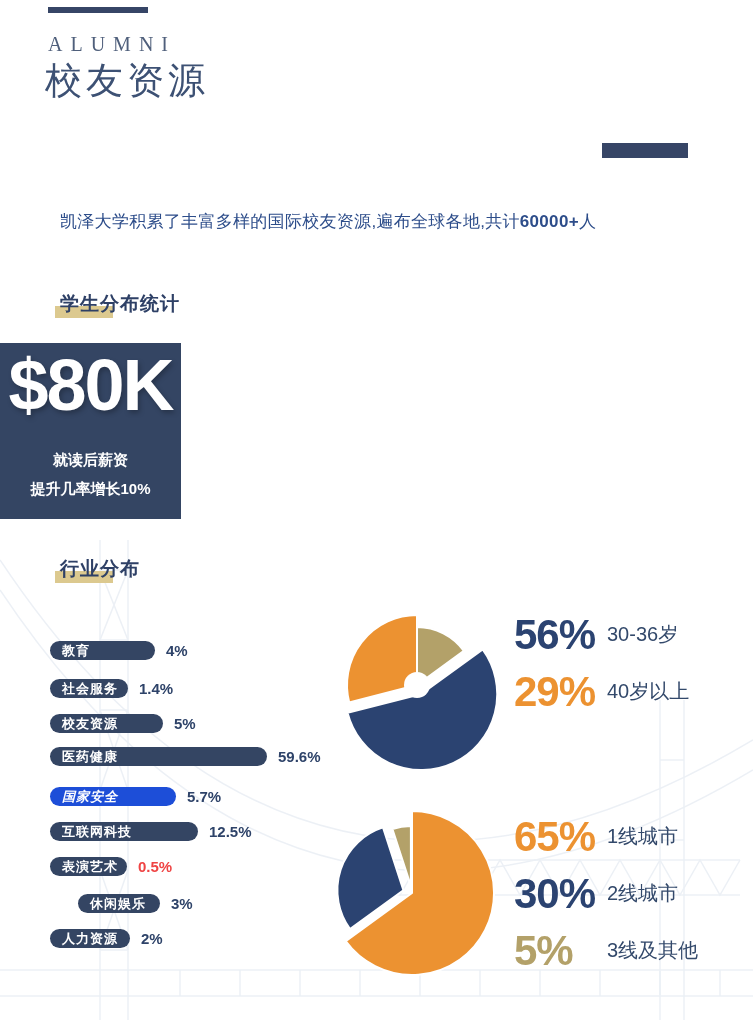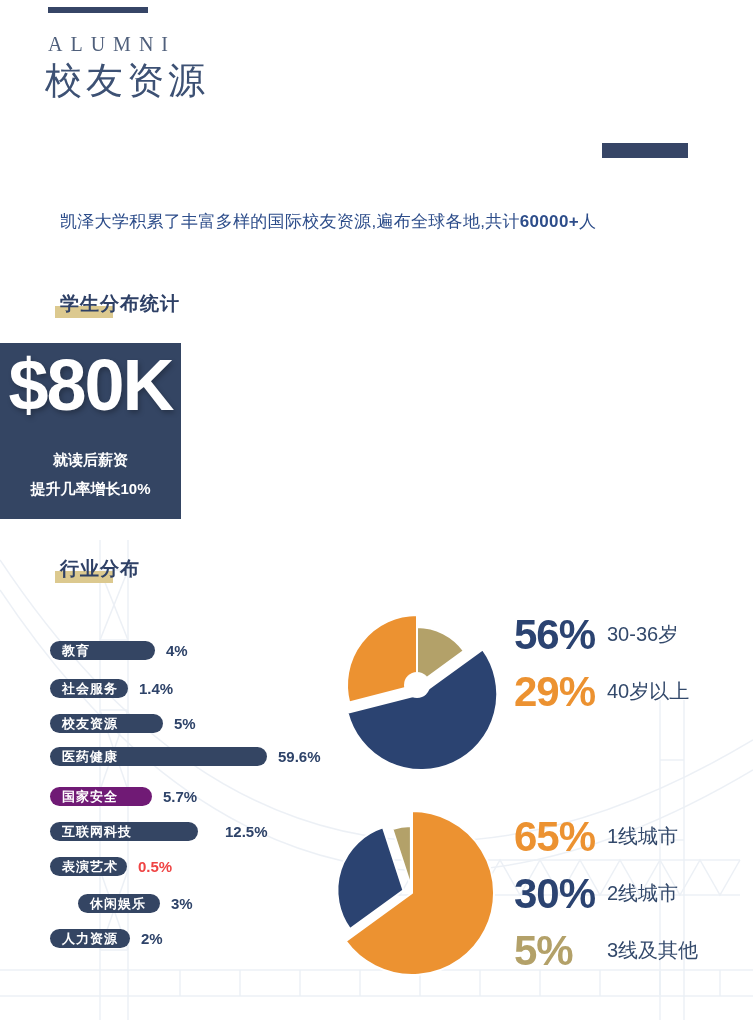--- a/index.html
+++ b/index.html
@@ -154,26 +154,26 @@
         </div>
         <div class="bar-val" style="color: rgb(46, 67, 105);">5%</div>
       </div>
       <div class="bar-row" style="top: 106px;">
         <div class="pill" style="width: 217px; background: rgb(52, 69, 99);">
           <span>医药健康</span>
         </div>
         <div class="bar-val" style="color: rgb(46, 67, 105);">59.6%</div>
       </div>
       <div class="bar-row" style="top: 146px;">
-        <div class="pill" style="width: 102px; background: #701a75;">
+        <div class="pill" style="width: 126px; background: #1d4ed8; font-style: italic;">
           <span>国家安全</span>
         </div>
         <div class="bar-val" style="color: rgb(46, 67, 105);">5.7%</div>
       </div>
-      <div class="bar-row" style="top: 181px; gap: 16px;">
+      <div class="bar-row" style="top: 181px;">
         <div class="pill" style="width: 148px; background: rgb(52, 69, 99);">
           <span>互联网科技</span>
         </div>
         <div class="bar-val" style="color: rgb(46, 67, 105);">12.5%</div>
       </div>
       <div class="bar-row" style="top: 216px;">
         <div class="pill" style="width: 77px; background: rgb(52, 69, 99);">
           <span>表演艺术</span>
         </div>
         <div class="bar-val" style="color: #ef4444;">0.5%</div>

